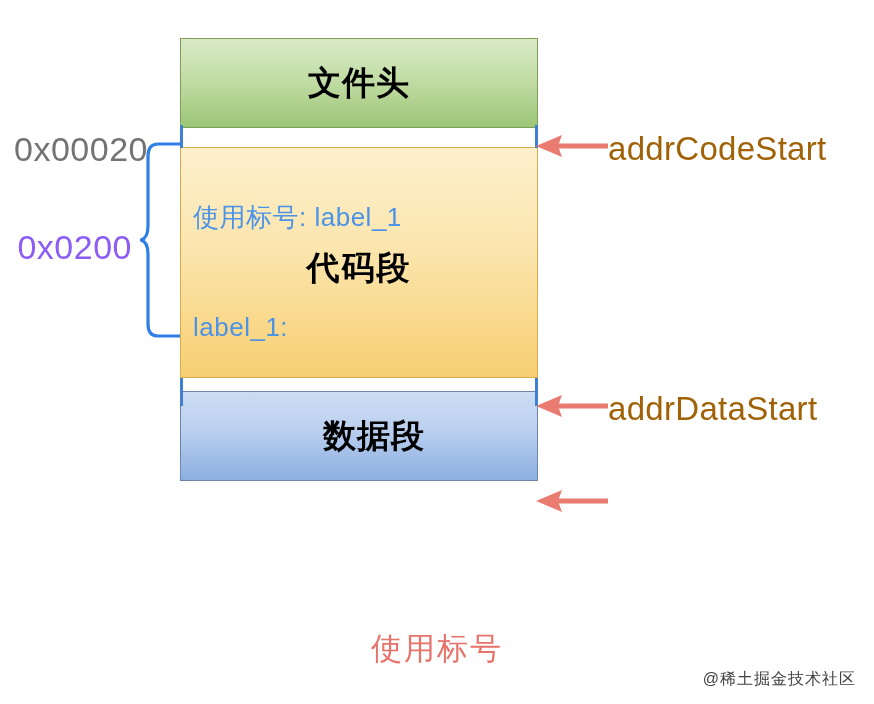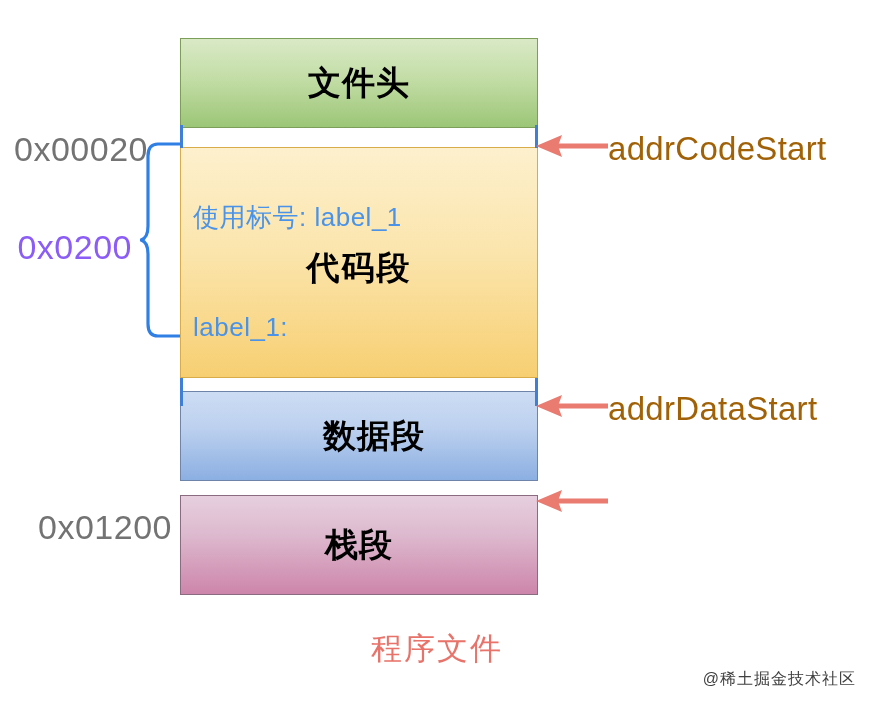--- a/index.html
+++ b/index.html
@@ -169,43 +169,39 @@
 </head>
 <body>
 
 <div id="stage">
 
   <div class="addr addr-red addr-code-start">0x00020</div>
 
   <div class="addr addr-blue addr-code-size">0x0200</div>
 
 
-  <div class="addr addr-red addr-stack-start">0x01200</div>
 
   <svg class="brace" width="48" height="200" viewBox="0 0 48 200">
     <path d="M 40 4 L 18 4 Q 8 4 8 16 L 8 86 Q 8 98 1 100 Q 8 102 8 114 L 8 184 Q 8 196 18 196 L 40 196" fill="none" stroke="#2f7fe5" stroke-width="3.2" stroke-linecap="round" stroke-linejoin="round"></path>
   </svg>
 
   <div class="seg seg-header">
     <span>文件头</span>
   </div>
 
   <div class="seg seg-code">
     <div class="code-note top">使用标号: label_1</div>
     <div class="code-title">代码段</div>
     <div class="code-note bottom">label_1:</div>
   </div>
 
   <div class="seg seg-data">
     <span>数据段</span>
   </div>
 
-  <div class="seg seg-stack">
-    <span>栈段</span>
-  </div>
 
   <div class="tick tick-l-1"></div>
   <div class="tick tick-r-1"></div>
   <div class="tick tick-l-2"></div>
   <div class="tick tick-r-2"></div>
 
   <svg class="arrow-svg" style="top:130px" width="80" height="32" viewBox="0 0 80 32">
     <line x1="78" y1="16" x2="28" y2="16" stroke="#ea7b70" stroke-width="5"></line>
     <polygon points="6,16 32,5 28,16 32,27" fill="#ea7b70"></polygon>
   </svg>
@@ -215,17 +211,17 @@
     <line x1="78" y1="16" x2="28" y2="16" stroke="#ea7b70" stroke-width="5"></line>
     <polygon points="6,16 32,5 28,16 32,27" fill="#ea7b70"></polygon>
   </svg>
   <div class="arrow-label lbl-data">addrDataStart</div>
 
   <svg class="arrow-svg" style="top:485px" width="80" height="32" viewBox="0 0 80 32">
     <line x1="78" y1="16" x2="28" y2="16" stroke="#ea7b70" stroke-width="5"></line>
     <polygon points="6,16 32,5 28,16 32,27" fill="#ea7b70"></polygon>
   </svg>
 
-  <div class="caption">程序文件</div>
+  <div class="caption">使用标号</div>
 
   <div class="watermark">@稀土掘金技术社区</div>
 
 </div>
 
 </body></html>

